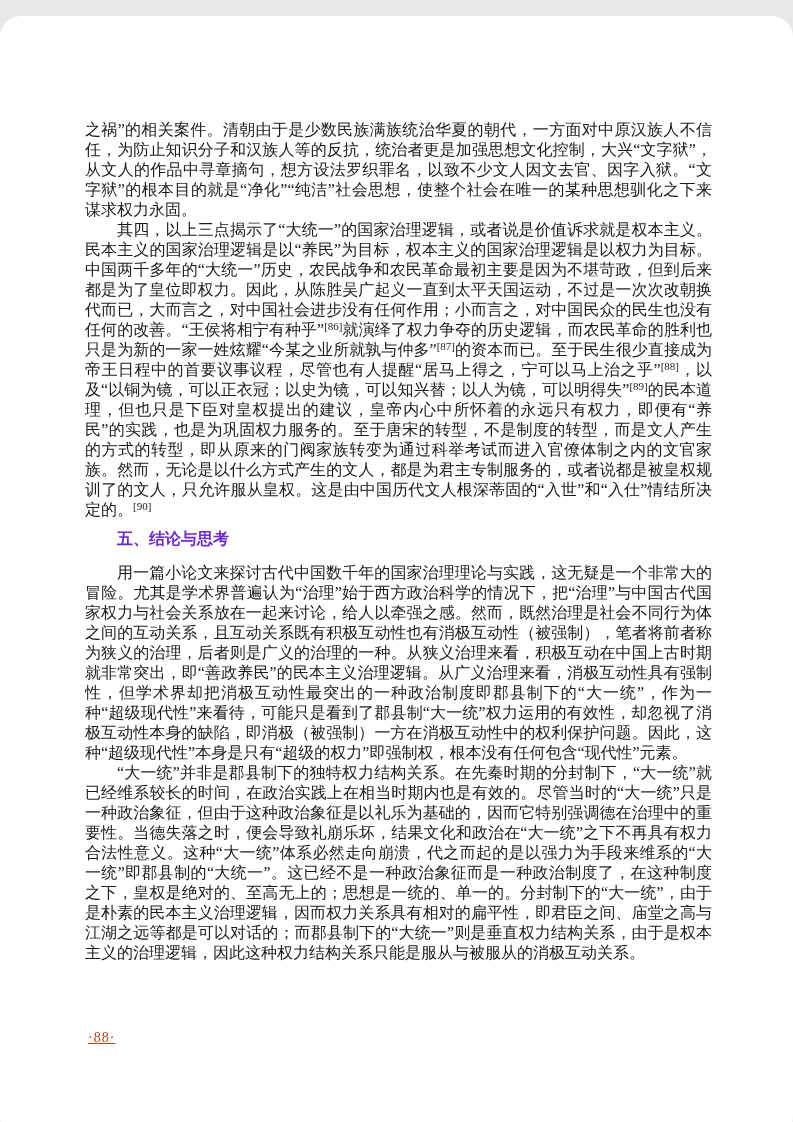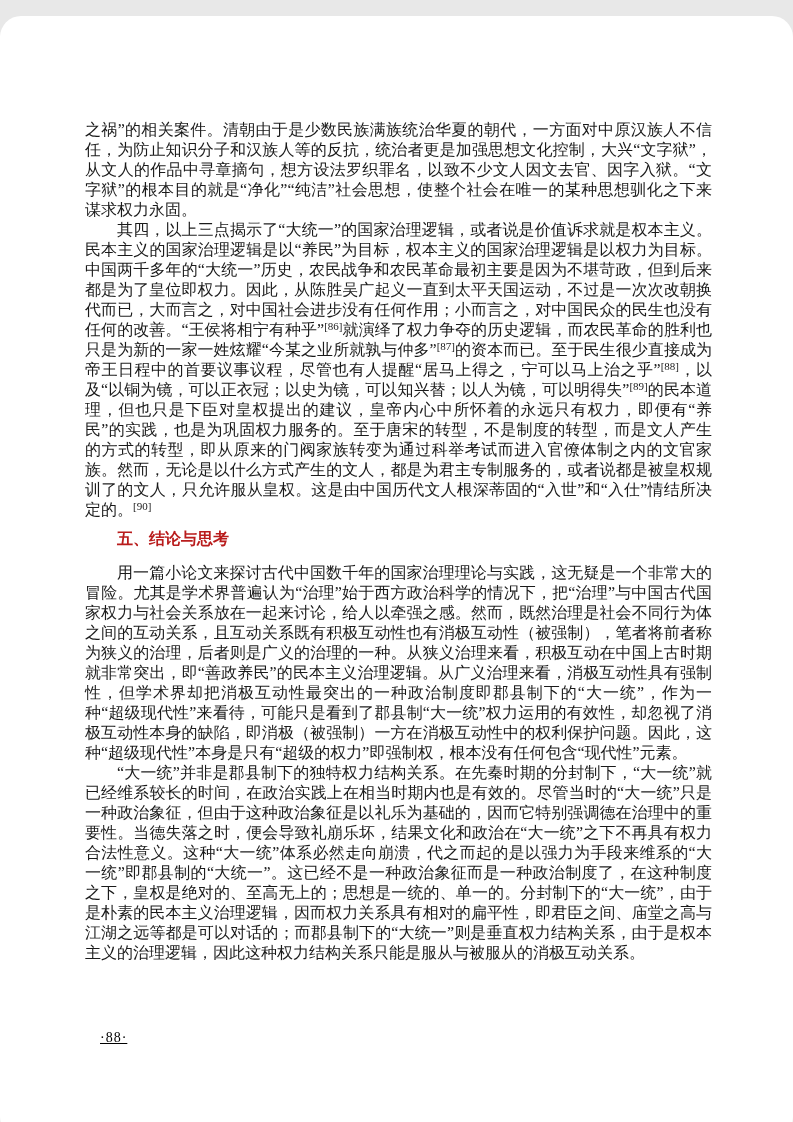--- a/index.html
+++ b/index.html
@@ -42,29 +42,29 @@
     letter-spacing: 0;
   }
   h3.section-heading {
     margin: 8px 0 13px 0;
     padding: 0;
     font-family: "Liberation Sans", "DejaVu Sans", sans-serif;
     font-weight: bold;
     font-size: 16px;
     line-height: 22px;
     text-indent: 2em;
-    color: #b91c1c;
+    color: #6d28d9;
   }
   .page-number {
     position: absolute;
-    left: 100px;
+    left: 88px;
     top: 1012px;
     font-size: 14px;
     line-height: 20px;
-    color: #000000;
+    color: #c2410c;
     letter-spacing: 1px;
     text-decoration: underline;
   }
 </style>
 </head>
 <body>
 
 <div class="page">
   <div class="page-body">
     <p class="para">之祸”的相关案件。清朝由于是少数民族满族统治华夏的朝代，一方面对中原汉族人不信任，为防止知识分子和汉族人等的反抗，统治者更是加强思想文化控制，大兴“文字狱”，从文人的作品中寻章摘句，想方设法罗织罪名，以致不少文人因文去官、因字入狱。“文字狱”的根本目的就是“净化”“纯洁”社会思想，使整个社会在唯一的某种思想驯化之下来谋求权力永固。</p>

